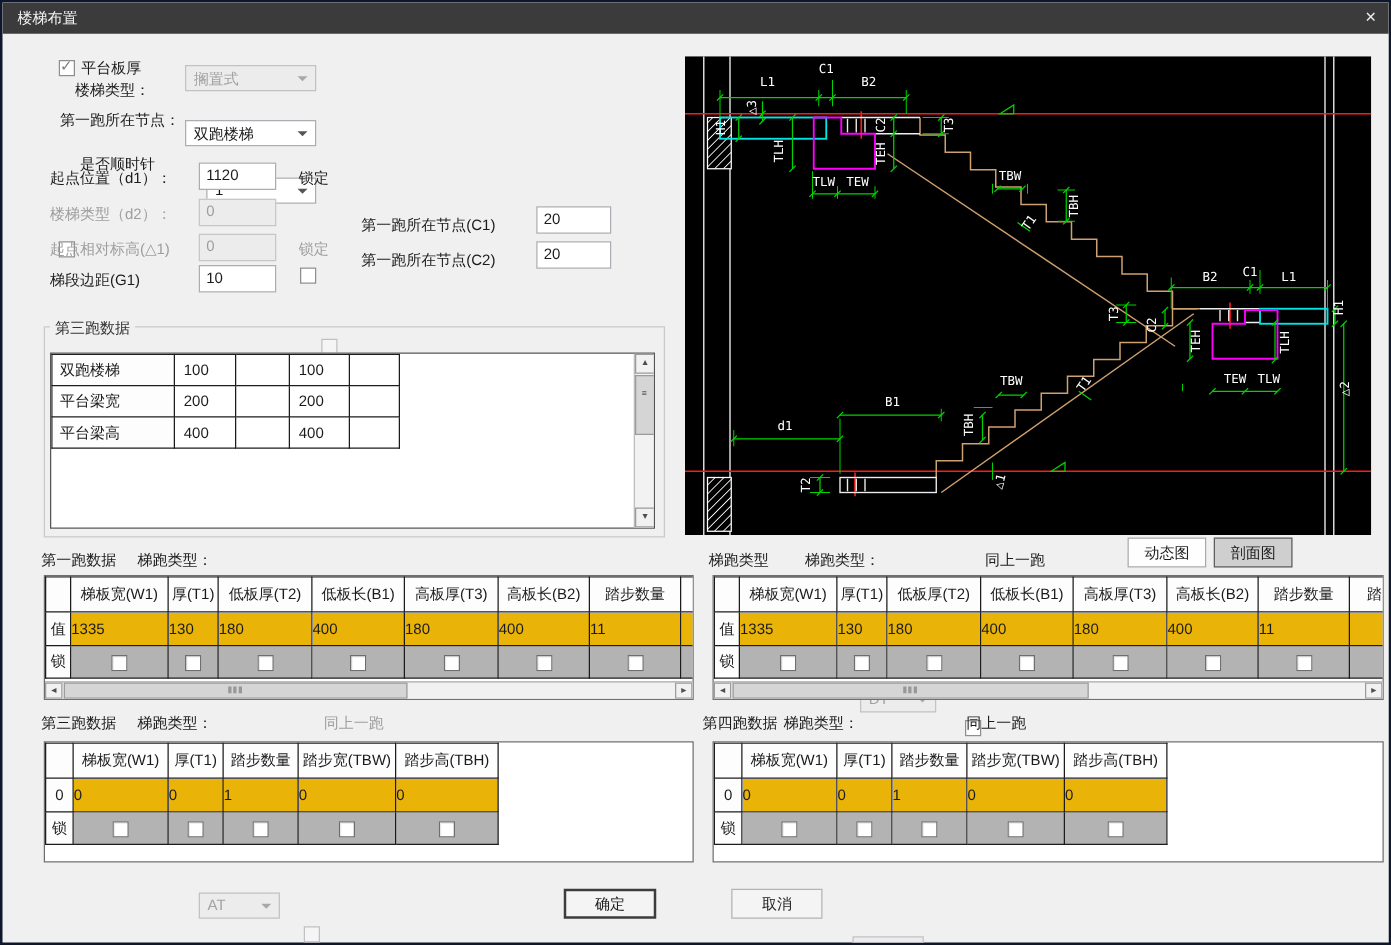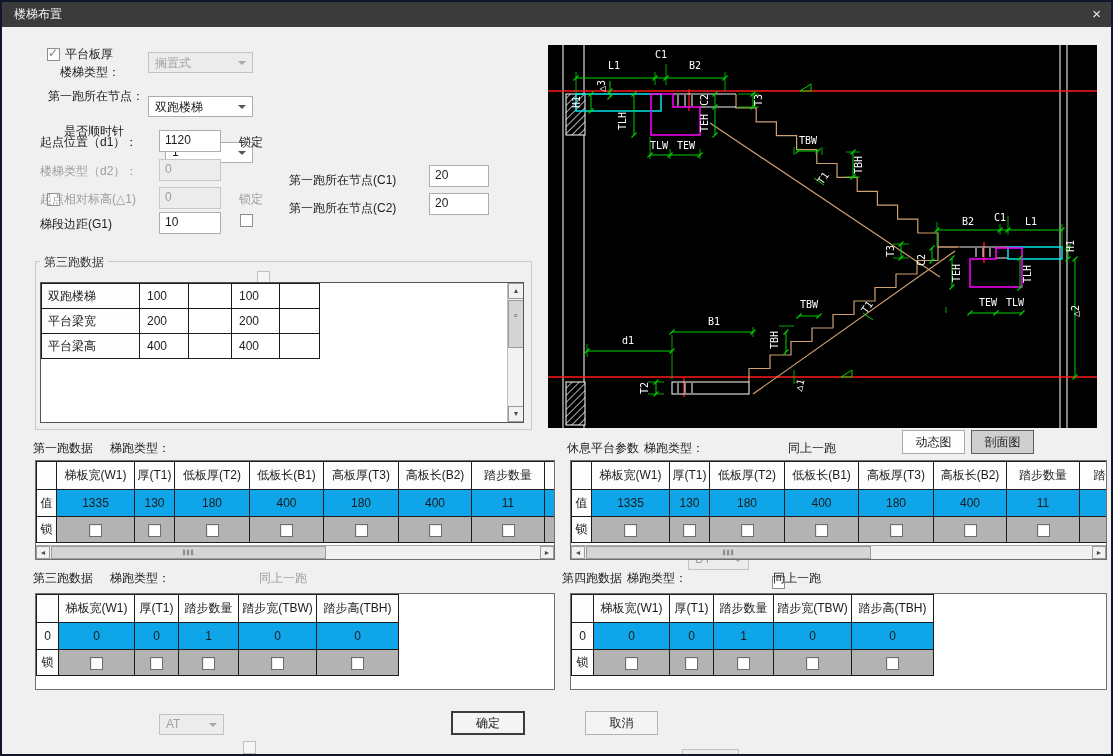--- a/index.html
+++ b/index.html
@@ -31,21 +31,21 @@
   .grid .hd th{text-align:center;background:#fdfdfd}
   .ptbl .hd th{height:29px}
   .ptbl td,.ptbl th{height:25px}
   .ptbl .rowlbl{text-align:left;padding-left:6px;background:#fdfdfd}
   .ptbl td{text-align:left;padding-left:7px;background:#fff}
   .ptbl td.cbc{text-align:center;padding:0;background:#b8b8b8}
   .ptbl td.hl{background:#7f7f7f;color:#000}
   .rtbl .hd th{height:28px}
   .rtbl th.rh{background:#fdfdfd}
   .rtbl .val th{height:27px}
-  .rtbl .val td{height:27px;text-align:center;background:#0ea5e9}
+  .rtbl .val td{height:27px;background:#eab308}
   .rtbl .lock th{height:26px}
   .rtbl .lock td{height:26px;background:#b3b3b3;text-align:center}
   .lock .cb{border:1px solid #6e6e6e;box-shadow:inset 1px 1px 0 #e9e9e9}
   
   .vsb{position:absolute;top:0;right:0;width:16px;bottom:0;background:#f2f2f2;border-left:1px solid #bdbdbd}
   .sbtn{position:absolute;left:0;width:16px;height:16px;background:#f1f1f1;border:1px solid #9b9b9b;
         font-size:7px;color:#4d4d4d;text-align:center;line-height:14px}
   .vthumb{position:absolute;left:0;width:16px;background:#d5d5d5;border:1px solid #9b9b9b;
           font-size:7px;color:#5a5a5a;text-align:center;line-height:10px;letter-spacing:1px}
   .hsb{position:absolute;left:0;right:0;bottom:0;height:14px;background:#f1f1f1;border-top:1px solid #a9a9a9}
@@ -322,21 +322,21 @@
       </tbody>
         </table>
       <div class="hsb">
         <div class="hbtn" style="left:0">◄</div>
         <div class="hthumb" style="left:15px;width:275px">⦀⦀⦀</div>
         <div class="hbtn" style="right:0">►</div>
       </div>
     </div>
 
     
-    <span class="lbl a" style="left:565px;top:413px">休息平台参数</span>
+    <span class="lbl a" style="left:565px;top:413px">梯跑类型</span>
     <span class="lbl a" style="left:642px;top:413px">梯跑类型：</span>
     <div class="dd off a" style="left:686px;top:409px;width:61px">
       <span>DT</span><span class="arr"></span>
     </div>
     <span class="cb a" style="left:770px;top:414px"></span>
     <span class="lbl a" style="left:786px;top:413px">同上一跑</span>
     <div class="btn a" style="left:900px;top:403px;width:63px;height:24px">动态图</div>
     <div class="btn pressed a" style="left:969px;top:403px;width:63px;height:24px">剖面图</div>
     <div class="a panel" style="left:568px;top:433px;width:537px;height:100px">
       <table class="grid rtbl" style="width:548px">

